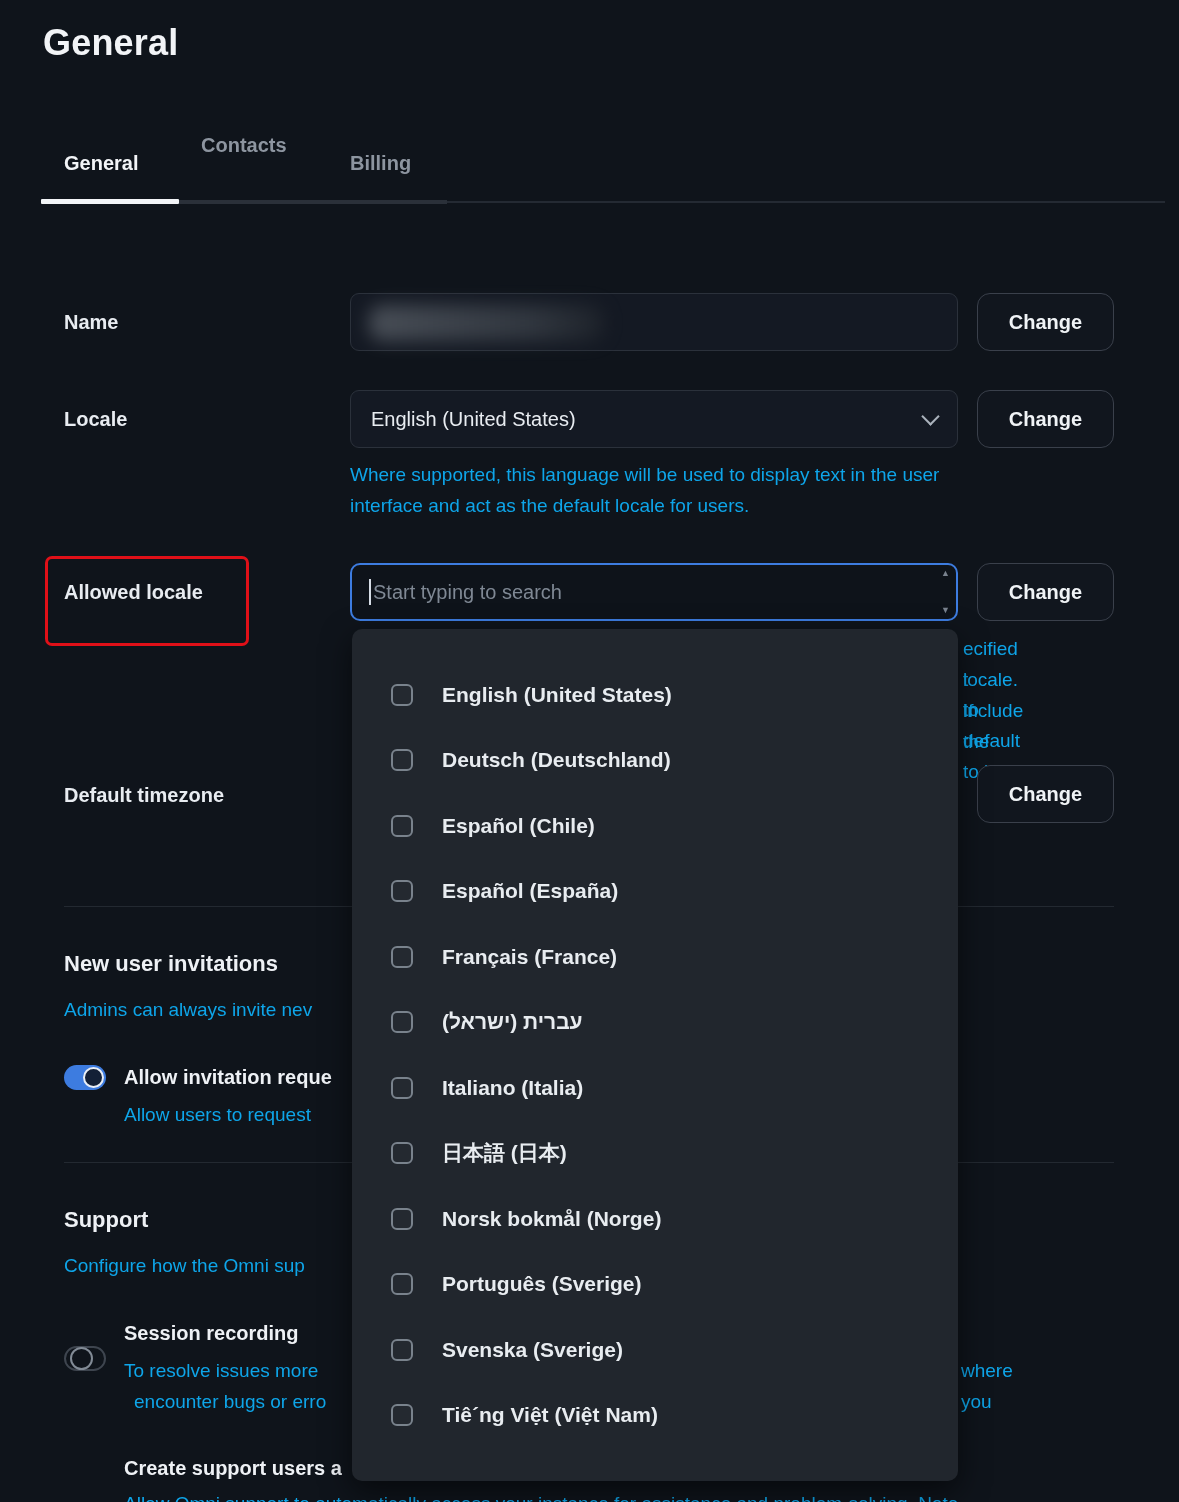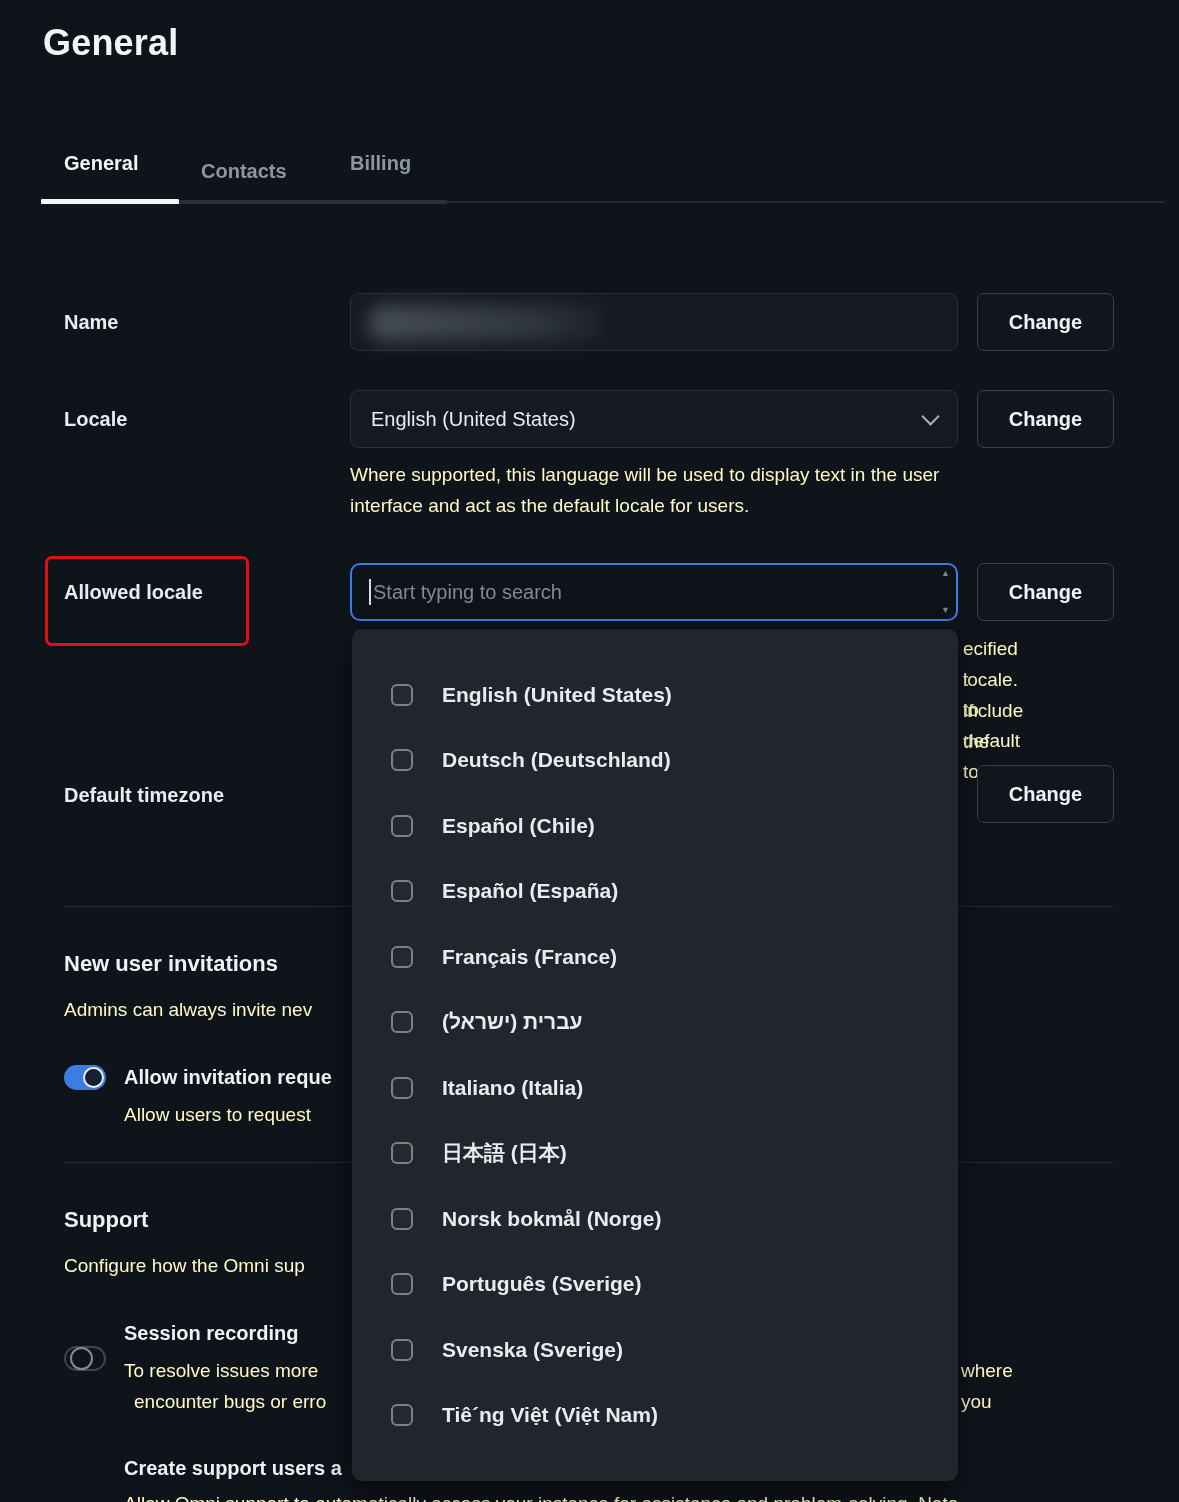--- a/index.html
+++ b/index.html
@@ -24,28 +24,28 @@
   .field-label{font-size:20px;font-weight:600;color:#e8ecf1;}
   .input-box{
     width:608px;height:58px;box-sizing:border-box;border-radius:9px;
     background:#141923;border:1px solid #2b313b;
   }
   .select-box{display:flex;align-items:center;justify-content:space-between;padding:0 20px;}
   .select-value{font-size:20px;color:#e8ecf1;}
   .chevron{width:11px;height:11px;border-right:2px solid #aab2bc;border-bottom:2px solid #aab2bc;transform:rotate(45deg);margin-top:-6px;}
 
   .btn-change{
-    width:137px;height:58px;box-sizing:border-box;border-radius:7px;
+    width:137px;height:58px;box-sizing:border-box;border-radius:13px;
     background:#11161e;border:1px solid #3a404b;
     color:#f0f3f6;font-size:20px;font-weight:600;
     display:flex;align-items:center;justify-content:center;cursor:pointer;
     font-family:"Liberation Sans","DejaVu Sans",sans-serif;
   }
 
-  .desc{font-size:19px;line-height:31px;color:#fef9c3;}
+  .desc{font-size:19px;line-height:31px;color:#0ea5e9;}
 
   .search-input{
     width:608px;height:58px;box-sizing:border-box;border-radius:10px;
     background:#0e131a;border:2px solid #3d7ce0;
     color:#e8ecf1;font-size:20px;padding:0 26px 0 21px;outline:none;
     font-family:"Liberation Sans","DejaVu Sans",sans-serif;
   }
   .search-input::placeholder{color:#7f8894;opacity:1;}
   .caret{width:2px;height:26px;background:#d6dde6;}
   .spin-arrows{display:flex;flex-direction:column;justify-content:space-between;height:46px;color:#79828e;font-size:9px;line-height:9px;}
@@ -88,21 +88,21 @@
   }
 </style>
 </head>
 <body>
 
 <div class="page">
 
   <div class="abs page-title">General</div>
 
   <div class="abs tab active" style="left:64px;top:152px;">General</div>
-  <div class="abs tab inactive" style="left:201px;top:160px;">Contacts</div>
+  <div class="abs tab inactive" style="left:201px;top:134px;">Contacts</div>
   <div class="abs tab inactive" style="left:350px;top:152px;">Billing</div>
   <div class="abs tab-indicator" style="left:41px;top:199px;width:138px;"></div>
   <div class="abs tab-underline-thick" style="left:179px;top:200px;width:268px;"></div>
   <div class="abs tab-underline-thin" style="left:447px;top:201px;width:718px;"></div>
 
   <div class="abs field-label" style="left:64px;top:311px;">Name</div>
   <div class="abs input-box" style="left:350px;top:293px;">
     <div class="blur-blob" style="margin:11px 0 0 18px;"></div>
   </div>
   <button class="abs btn-change" style="left:977px;top:293px;">Change</button>

